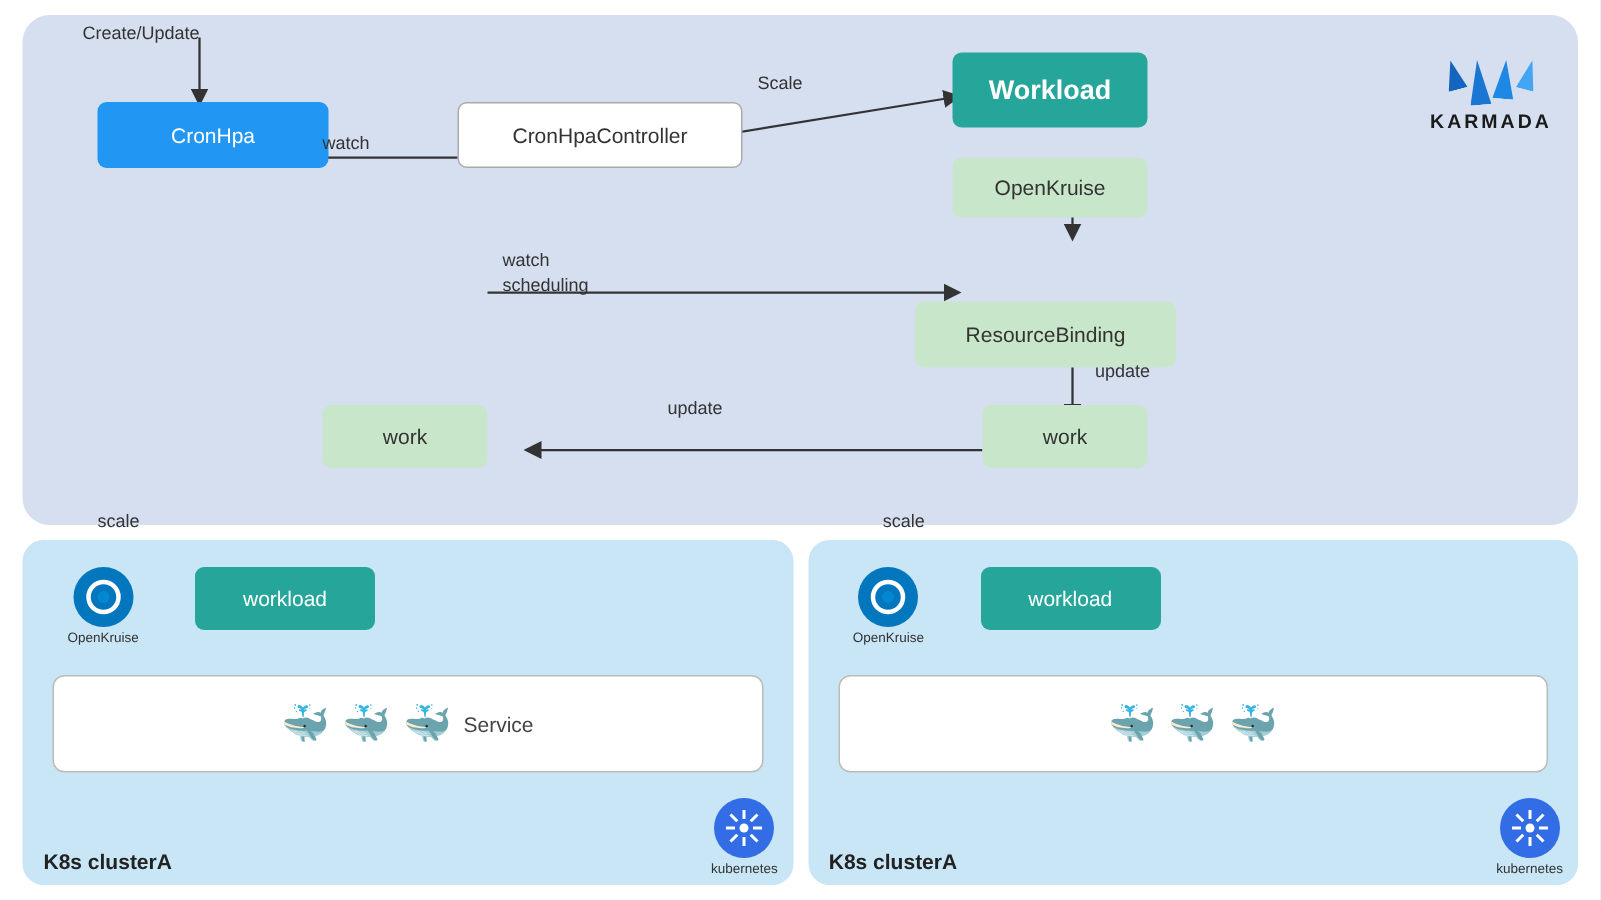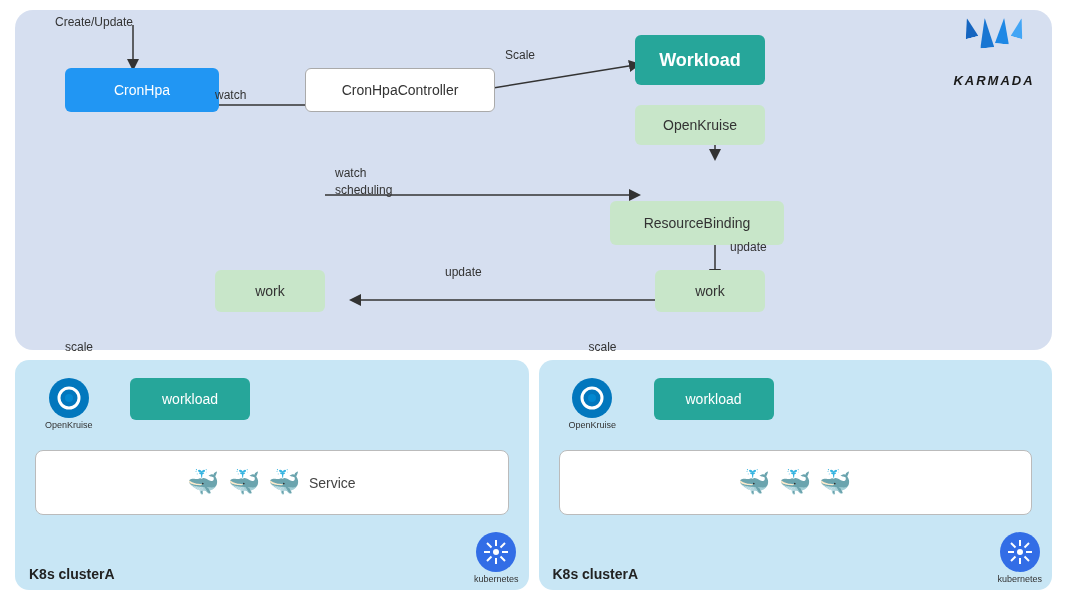--- a/index.html
+++ b/index.html
@@ -97,22 +97,21 @@
     
     .karmada-logo {
       position: absolute;
       top: 8px;
       right: 8px;
       width: 100px;
       height: 70px;
       display: flex;
       flex-direction: column;
       align-items: center;
-      justify-content: space-between;
-      font-style: italic;
+      justify-content: flex-end;
     }
 
     .karmada-sails {
       display: flex;
       gap: 3px;
       margin-bottom: 3px;
     }
 
     .sail {
       width: 14px;

